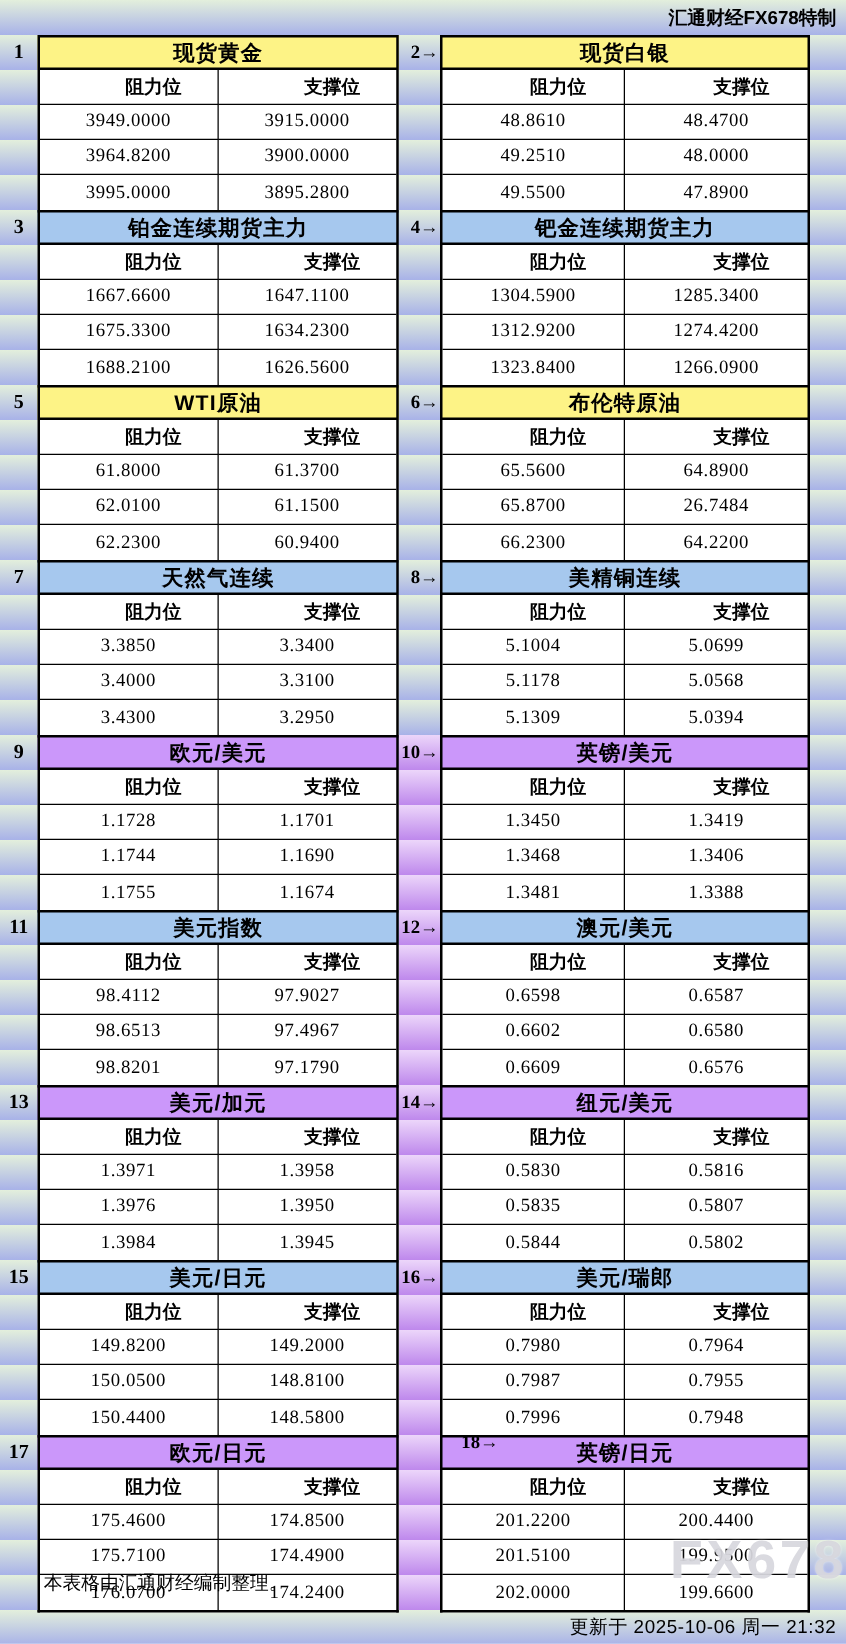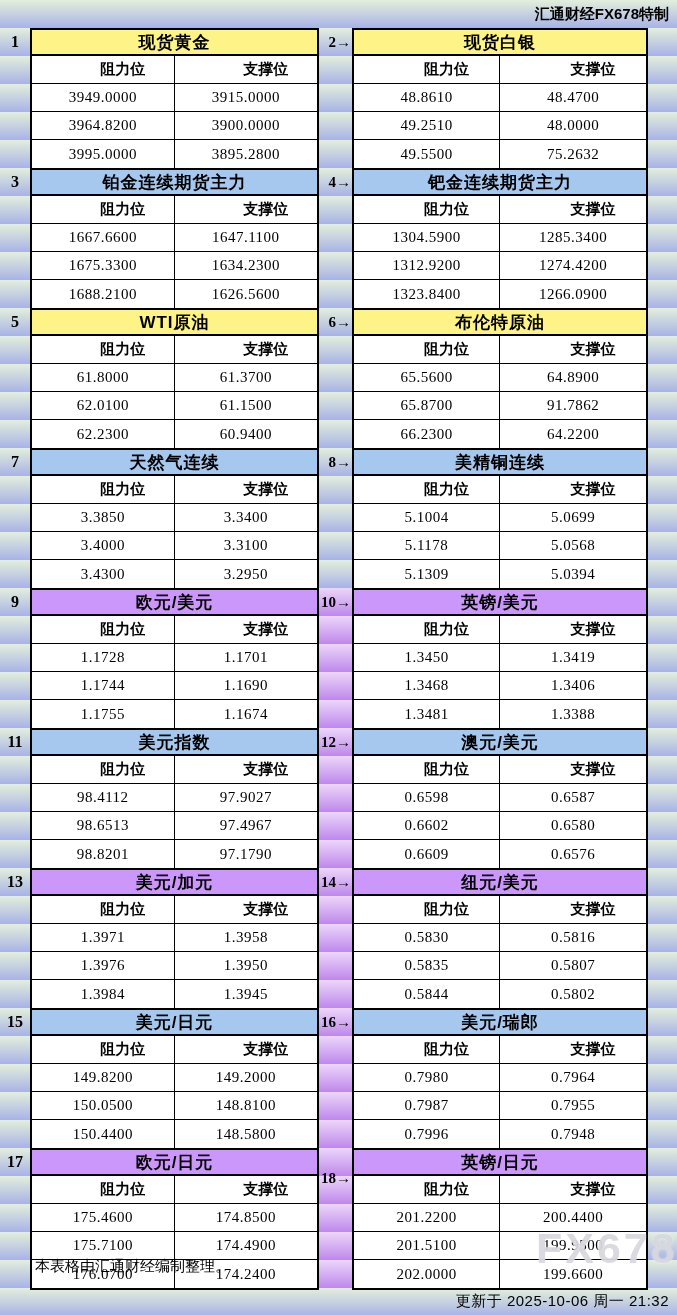--- a/index.html
+++ b/index.html
@@ -92,21 +92,21 @@
       <div class="panel" style="left: 352px; top: 28px; width: 296px;">
     <div class="panel-title" style="background-color: rgb(253, 243, 134);">现货白银</div>
     <div class="panel-grid">
       <div class="cell head">阻力位</div>
       <div class="cell head">支撑位</div>
       <div class="cell val">48.8610</div>
       <div class="cell val">48.4700</div>
       <div class="cell val">49.2510</div>
       <div class="cell val">48.0000</div>
       <div class="cell val">49.5500</div>
-      <div class="cell val">75.2632</div>
+      <div class="cell val">47.8900</div>
     </div>
   </div>
       <div class="marker marker-mid" style="top: 28px;">2→</div>
       <div class="panel" style="left: 30px; top: 168px; width: 289px;">
     <div class="panel-title" style="background-color: rgb(166, 200, 238);">铂金连续期货主力</div>
     <div class="panel-grid">
       <div class="cell head">阻力位</div>
       <div class="cell head">支撑位</div>
       <div class="cell val">1667.6600</div>
       <div class="cell val">1647.1100</div>
@@ -146,21 +146,21 @@
   </div>
       <div class="marker marker-left" style="top: 308px;">5</div>
       <div class="panel" style="left: 352px; top: 308px; width: 296px;">
     <div class="panel-title" style="background-color: rgb(253, 243, 134);">布伦特原油</div>
     <div class="panel-grid">
       <div class="cell head">阻力位</div>
       <div class="cell head">支撑位</div>
       <div class="cell val">65.5600</div>
       <div class="cell val">64.8900</div>
       <div class="cell val">65.8700</div>
-      <div class="cell val">91.7862</div>
+      <div class="cell val">26.7484</div>
       <div class="cell val">66.2300</div>
       <div class="cell val">64.2200</div>
     </div>
   </div>
       <div class="marker marker-mid" style="top: 308px;">6→</div>
       <div class="panel" style="left: 30px; top: 448px; width: 289px;">
     <div class="panel-title" style="background-color: rgb(166, 200, 238);">天然气连续</div>
     <div class="panel-grid">
       <div class="cell head">阻力位</div>
       <div class="cell head">支撑位</div>
@@ -319,18 +319,18 @@
       <div class="cell head">阻力位</div>
       <div class="cell head">支撑位</div>
       <div class="cell val">201.2200</div>
       <div class="cell val">200.4400</div>
       <div class="cell val">201.5100</div>
       <div class="cell val">199.9500</div>
       <div class="cell val">202.0000</div>
       <div class="cell val">199.6600</div>
     </div>
   </div>
-      <div class="marker marker-mid" style="top: 1164px;">18→</div>
+      <div class="marker marker-mid" style="top: 1140px; margin-left: 48px;">18→</div>
     </div>
   <div class="watermark">FX678</div>
   <div class="footer-note">本表格由汇通财经编制整理。</div>
   <div class="footer-update">更新于 2025-10-06 周一 21:32</div>
 </div>
 
 </body></html>

